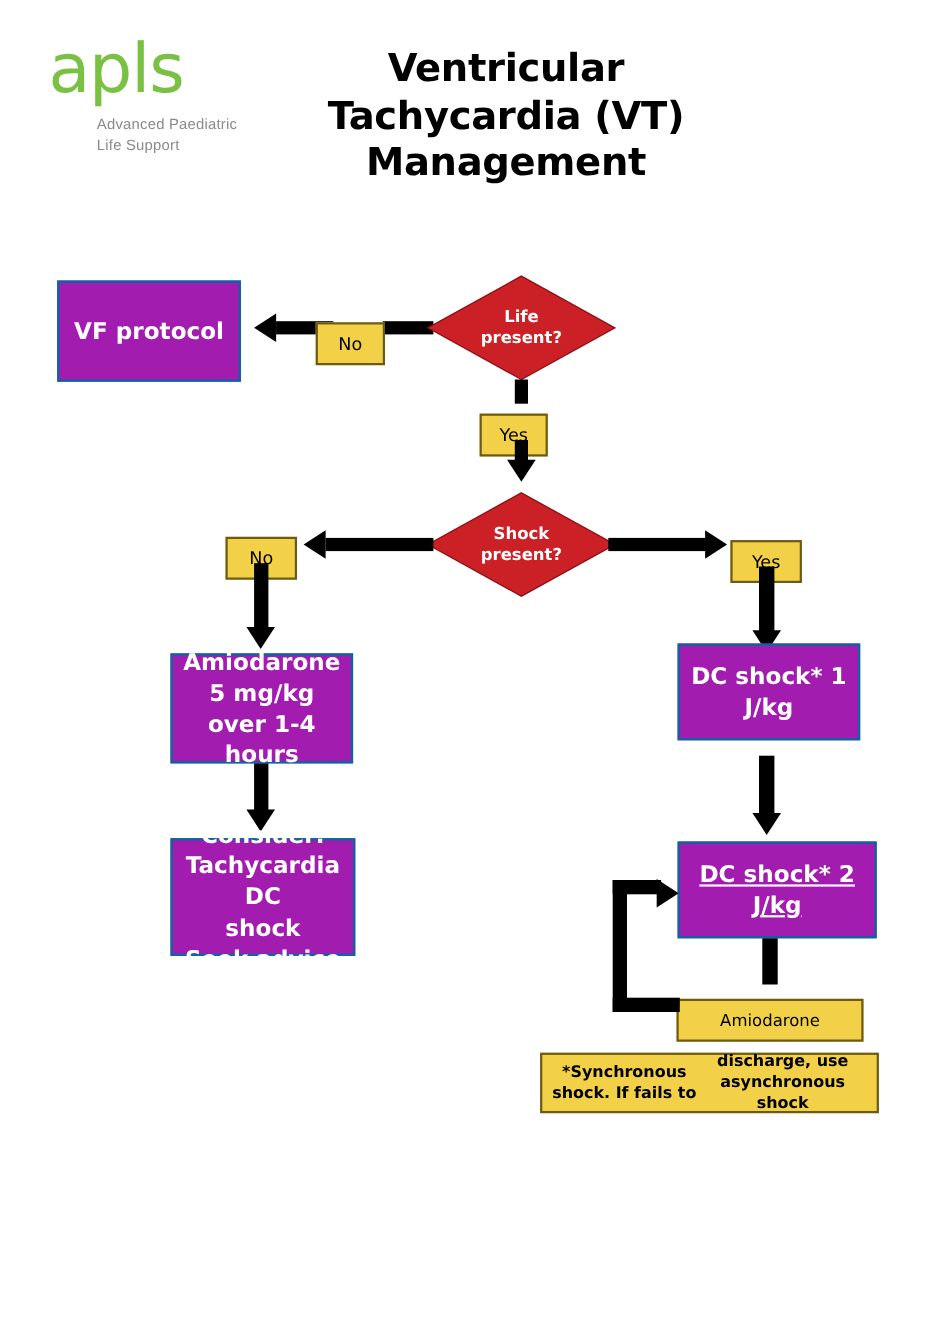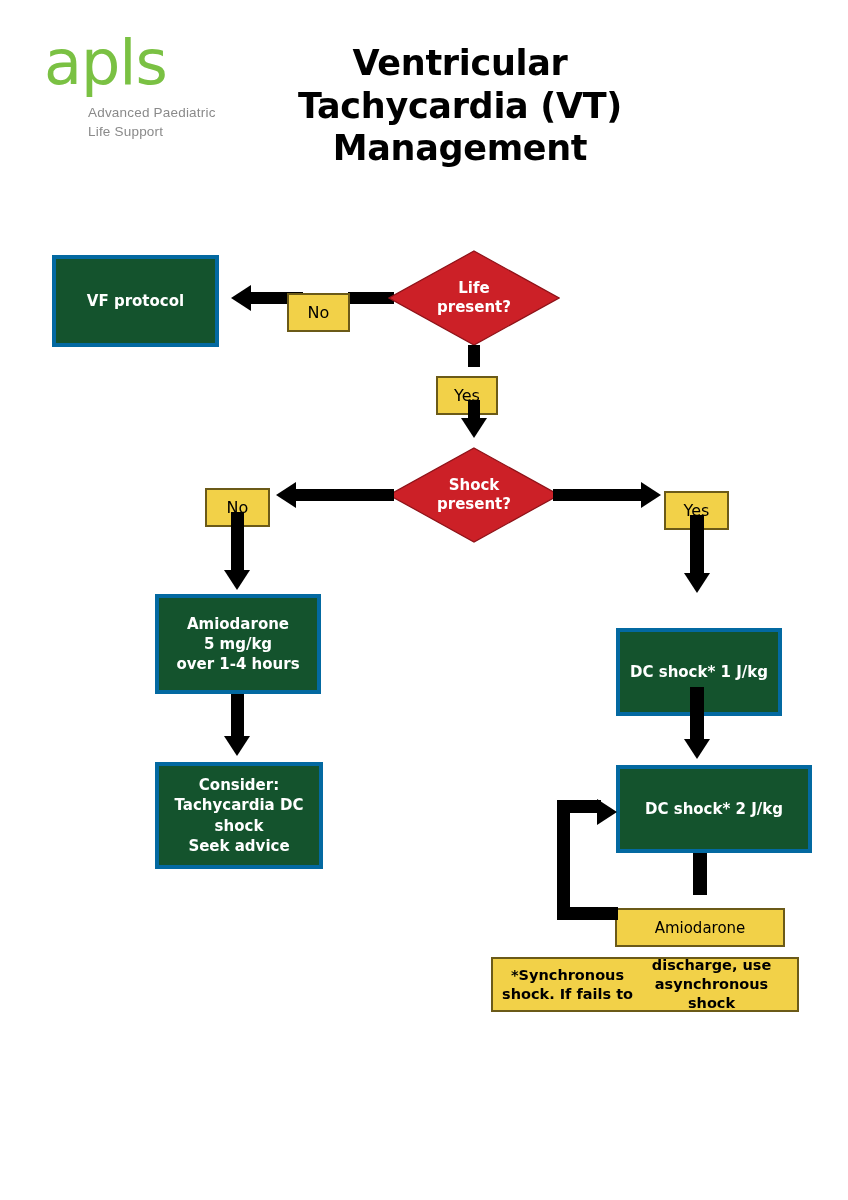--- a/index.html
+++ b/index.html
@@ -45,26 +45,26 @@
     font-size: 35px;
     line-height: 1.22;
     color: #000000;
     letter-spacing: -0.3px;
   }
 
   
   .node { position: absolute; display: flex; align-items: center; justify-content: center; text-align: center; }
 
   .proc {
-    background: #14532d;
-    border: 4px solid #0369a1;
+    background: #a21caf;
+    border: 2px solid #0369a1;
     color: #ffffff;
     font-family: "DejaVu Sans", sans-serif;
     font-weight: bold;
-    font-size: 15px;
+    font-size: 21px;
     line-height: 1.34;
     padding: 4px 6px;
   }
 
   .tag {
     background: #F2D148;
     border: 2px solid #6b5a18;
     color: #000000;
     font-family: "DejaVu Sans", sans-serif;
     font-weight: normal;
@@ -190,28 +190,28 @@
   <div class="node proc" style="left:155px; top:762px; width:168px; height:107px; flex-direction:column;">
     <span>Consider:</span>
     <span>Tachycardia DC</span>
     <span>shock</span>
     <span>Seek advice</span>
   </div>
 
   <div class="conn" style="left:690px; top:515px; width:14px; height:62px;"></div>
   <div class="arrow arrow-down" style="left:684px; top:573px;"></div>
 
-  <div class="node proc" style="left:616px; top:628px; width:166px; height:88px;">
+  <div class="node proc" style="left:616px; top:585px; width:166px; height:88px;">
     <span>DC shock*  1 J/kg</span>
   </div>
 
   <div class="conn" style="left:690px; top:687px; width:14px; height:56px;"></div>
   <div class="arrow arrow-down" style="left:684px; top:739px;"></div>
 
-  <div class="node proc" style="left:616px; top:765px; width:196px; height:88px;">
+  <div class="node proc" style="left:616px; top:765px; width:181px; height:88px;text-decoration:underline;">
     <span>DC shock*  2 J/kg</span>
   </div>
 
   <div class="conn" style="left:693px; top:853px; width:14px; height:42px;"></div>
 
   <div class="node tag" style="left:615px; top:894px; width:170px; height:39px; font-size:15px;">
     <span>Amiodarone</span>
   </div>
 
   <div class="conn" style="left:557px; top:907px; width:61px; height:13px;"></div>

